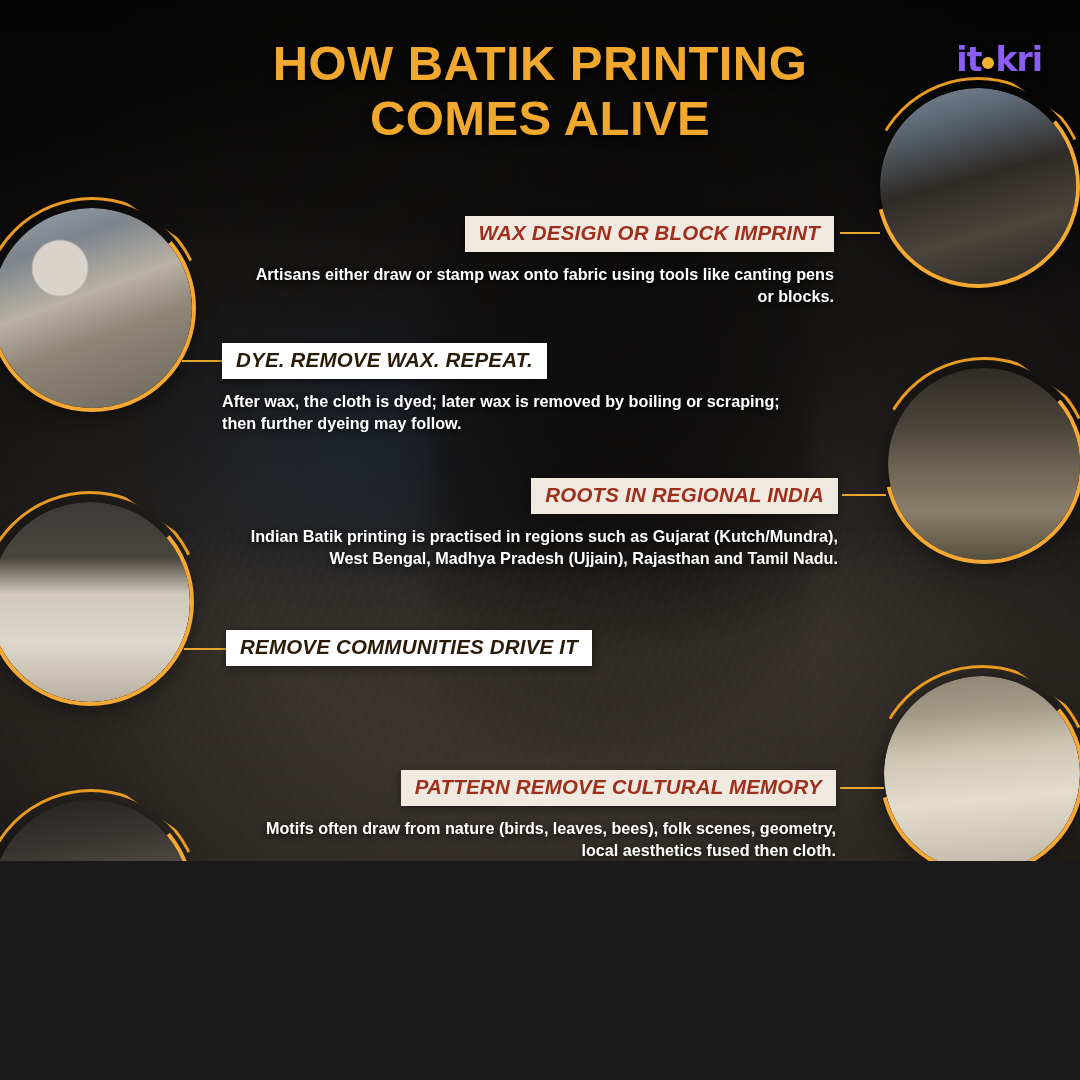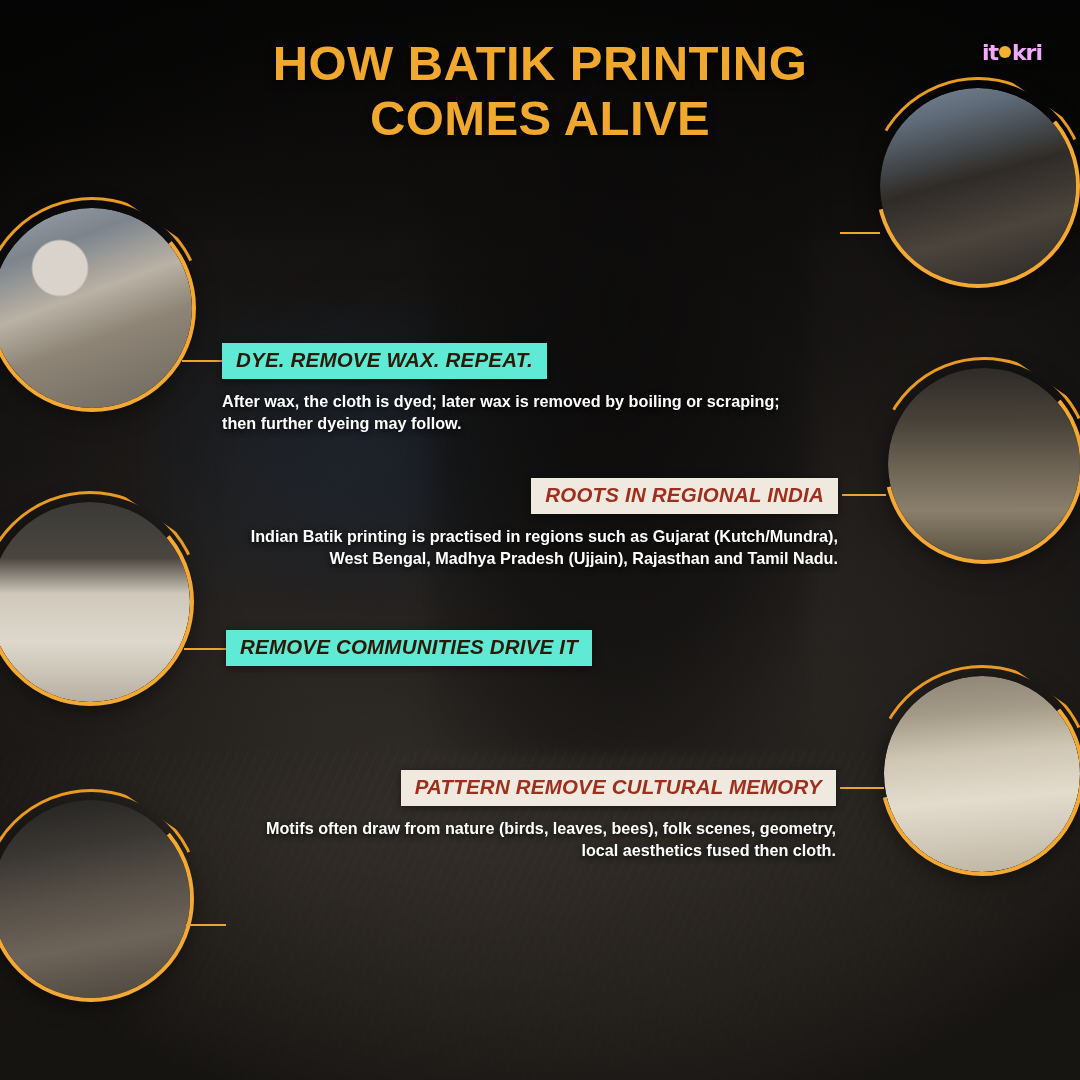--- a/index.html
+++ b/index.html
@@ -3,21 +3,21 @@
 <meta charset="utf-8">
 <style>
   html, body {
     margin: 0;
     padding: 0;
     background: #1a1a1a;
   }
   #canvas {
     position: relative;
     width: 1080px;
-    height: 1080px;
+    height: 861px;
     overflow: hidden;
     font-family: "Liberation Sans", sans-serif;
     background: #2a2724;
   }
 
   
   .bg-layer {
     position: absolute;
     inset: 0;
     background:
@@ -76,22 +76,22 @@
     color: #f0a92e;
     line-height: 1.12;
     text-shadow: 0 3px 10px rgba(0,0,0,0.72);
   }
 
   
   .logo {
     position: absolute;
     right: 38px; top: 40px;
     z-index: 14;
-    color: #f0abfc;
-    font-size: 22px;
+    color: #8b5cf6;
+    font-size: 33px;
     font-weight: 800;
     letter-spacing: -1px;
     font-family: "DejaVu Sans", sans-serif;
     text-shadow: 0 2px 7px rgba(0,0,0,0.8);
   }
   .logo .dot {
     display: inline-block;
     width: 12px; height: 12px;
     border-radius: 50%;
     background: #f2b231;
@@ -184,21 +184,21 @@
     padding: 7px 14px 8px 14px;
     font-size: 20.5px;
     font-weight: 800;
     font-style: italic;
     letter-spacing: 0.2px;
     line-height: 1;
     white-space: nowrap;
     box-shadow: 0 2px 8px rgba(0,0,0,0.45);
   }
   .tag.light { background: #efe9df; color: #9e2f1c; }
-  .tag.gold  { background: #5eead4; color: #2b1a08; }
+  .tag.gold  { background: #ffffff; color: #2b1a08; }
   .desc {
     margin-top: 11px;
     font-size: 16.2px;
     font-weight: 700;
     color: #ffffff;
     line-height: 1.38;
     text-shadow: 0 2px 6px rgba(0,0,0,0.8);
   }
   .align-right { text-align: right; }
   .align-left  { text-align: left; }
@@ -255,20 +255,24 @@
   </div>
   <div class="ring" style="left:-12px; top:796px; width:206px; height:206px;"></div>
 
   <div class="connector" style="left:840px; top:232px; width:40px;"></div>
   <div class="connector" style="left:182px; top:360px; width:40px;"></div>
   <div class="connector" style="left:842px; top:494px; width:44px;"></div>
   <div class="connector" style="left:184px; top:648px; width:42px;"></div>
   <div class="connector" style="left:840px; top:787px; width:44px;"></div>
   <div class="connector" style="left:186px; top:924px; width:40px;"></div>
 
+  <div class="item align-right" style="right:246px; top:216px; width:590px;">
+    <span class="tag light">WAX DESIGN OR BLOCK IMPRINT</span>
+    <div class="desc">Artisans either draw or stamp wax onto fabric using tools like canting pens or blocks.</div>
+  </div>
 
   <div class="item align-left" style="left:222px; top:343px; width:560px;">
     <span class="tag gold">DYE. REMOVE WAX. REPEAT.</span>
     <div class="desc">After wax, the cloth is dyed; later wax is removed by boiling or scraping; then further dyeing may follow.</div>
   </div>
 
   <div class="item align-right" style="right:242px; top:478px; width:600px;">
     <span class="tag light">ROOTS IN REGIONAL INDIA</span>
     <div class="desc">Indian Batik printing is practised in regions such as Gujarat (Kutch/Mundra), West Bengal, Madhya Pradesh (Ujjain), Rajasthan and Tamil Nadu.</div>
   </div>

